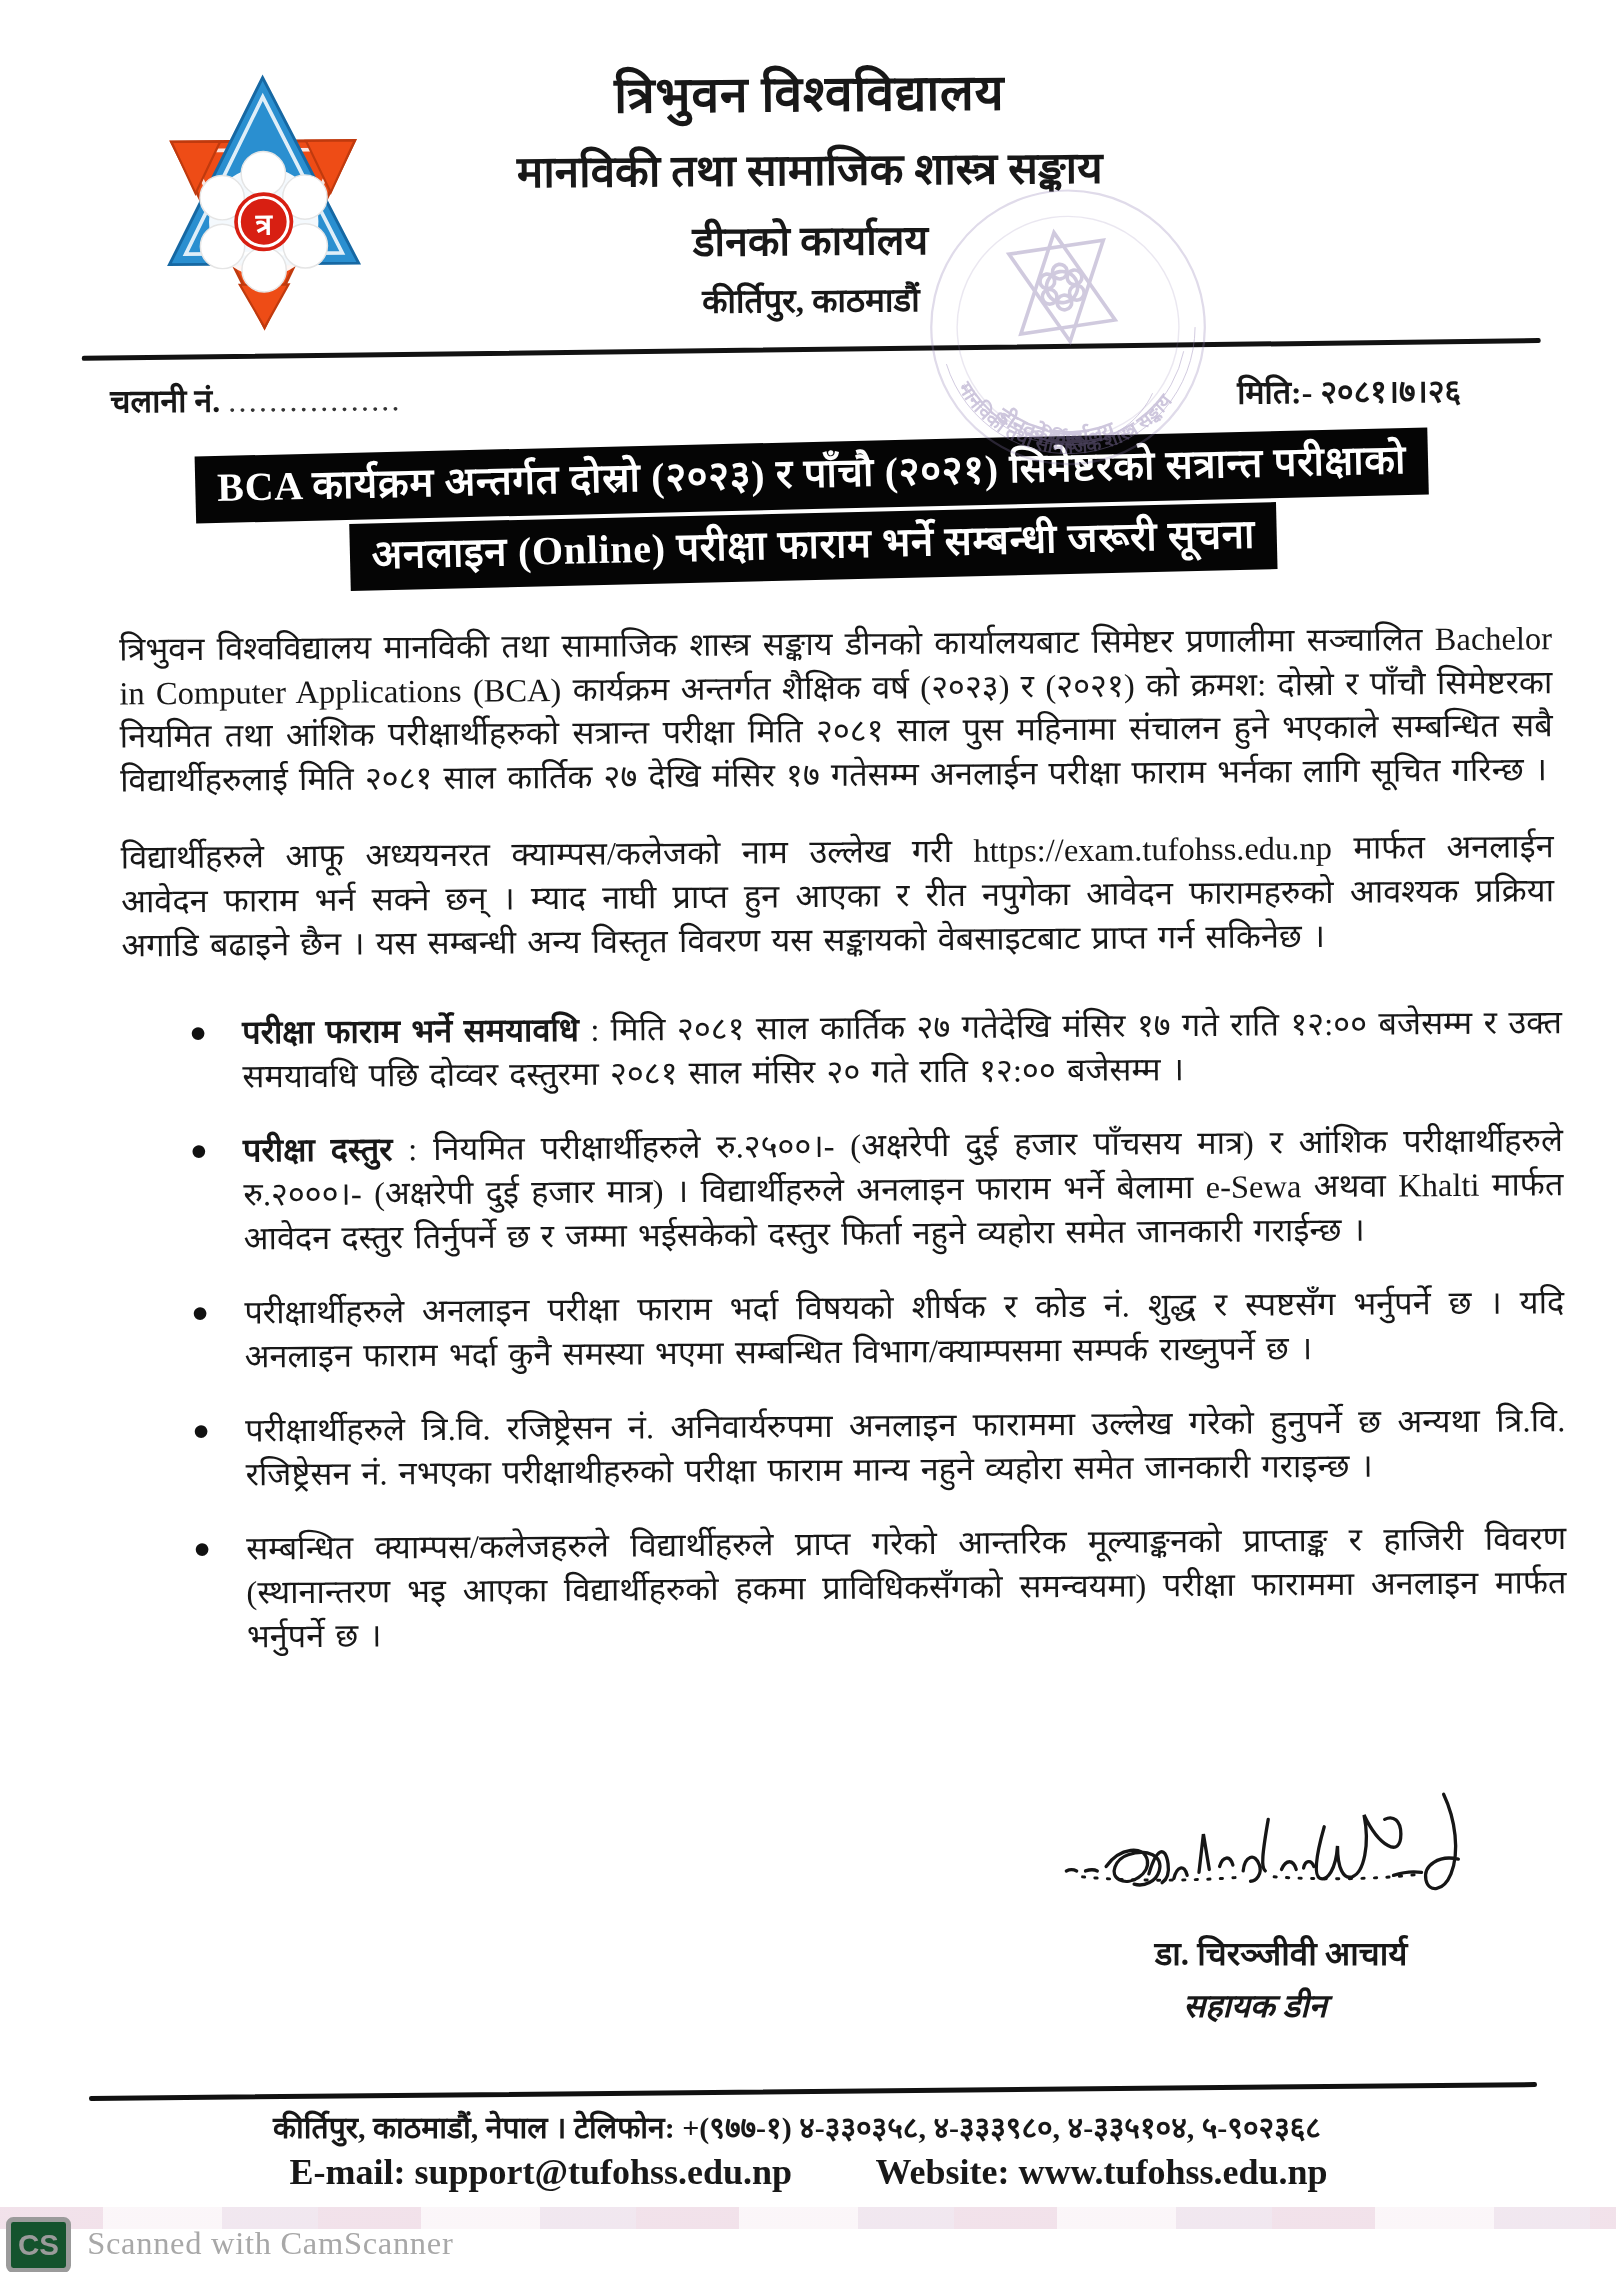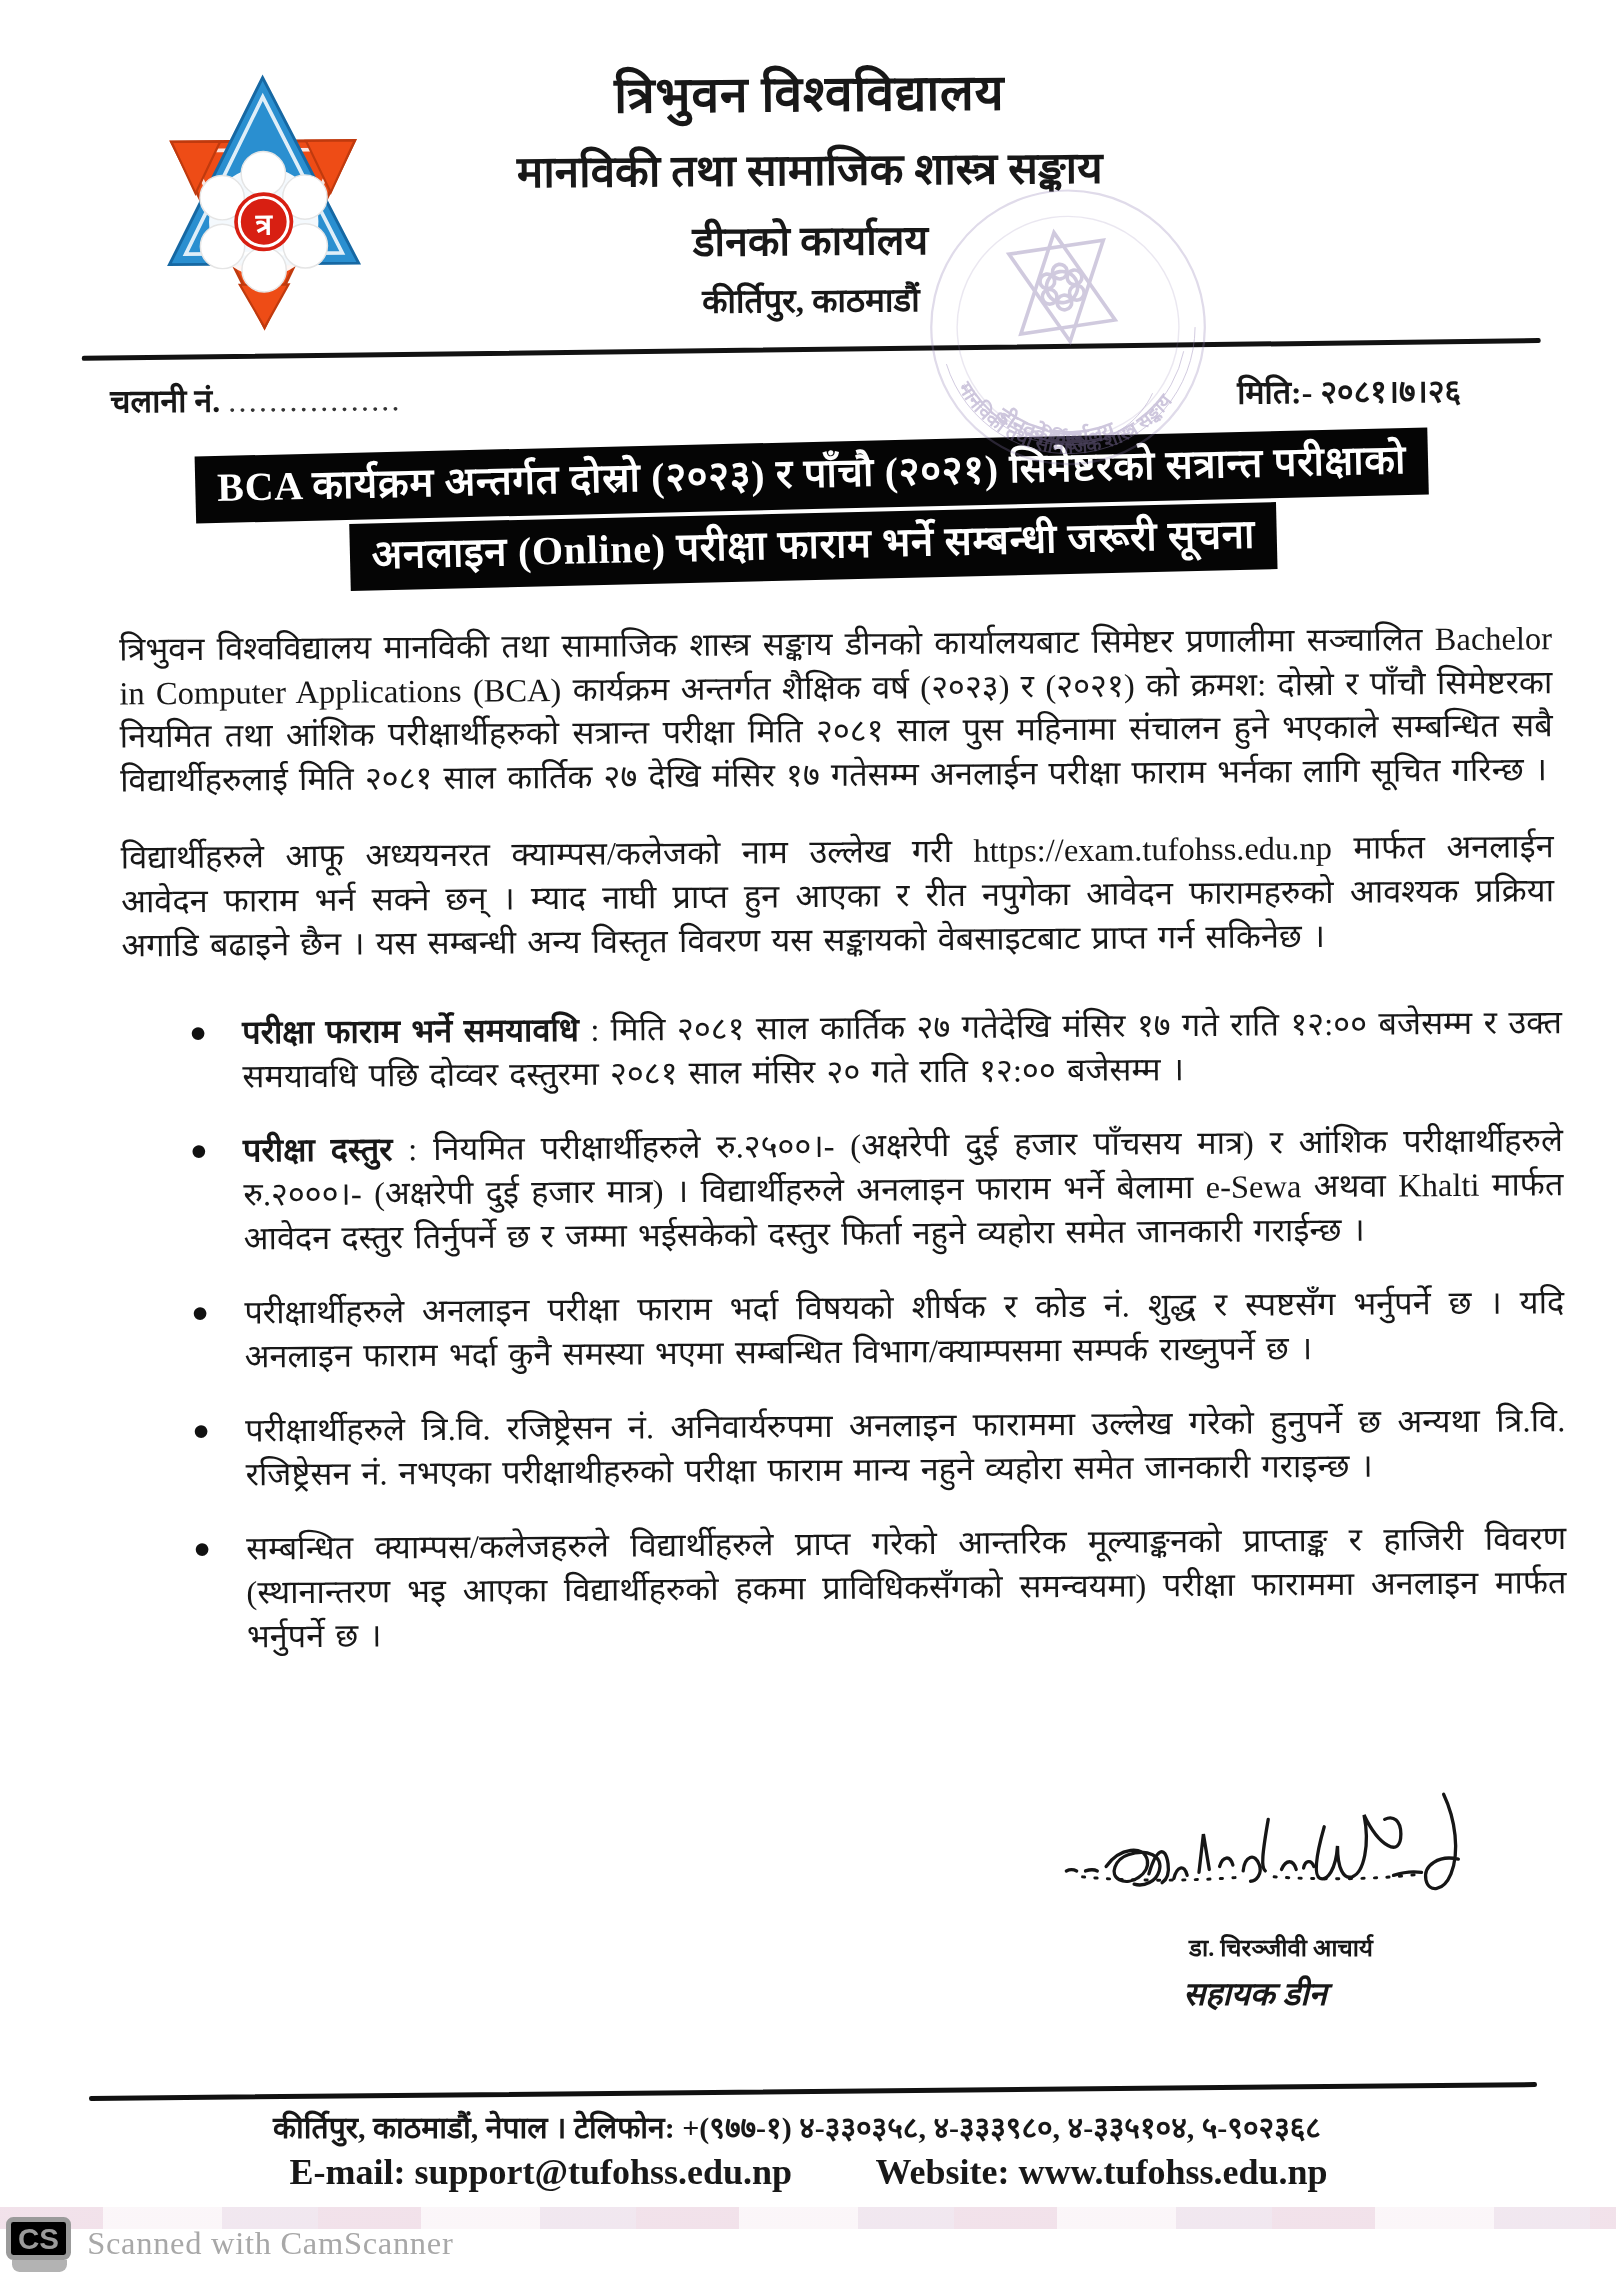--- a/index.html
+++ b/index.html
@@ -49,36 +49,36 @@
 
   .bullets { list-style:none; margin:44px 63px 0 181px; }
   .bullets li { display:flex; margin-bottom:29.5px; }
   .bullets .marker { width:53px; flex:0 0 53px; font-size:29.5px; line-height:1.45; color:#111; }
   .bullets .b-body { font-size:32.5px; line-height:1.36; text-align:justify; word-spacing:3px; }
   .b-lead { font-weight:700; }
 
   
   .sig-block { position:absolute; right:107px; top:1784px; width:458px; text-align:center; z-index:3; }
   .sig-scribble { width:443px; height:140px; }
-  .sig-name { font-size:24px; font-weight:700; margin-top:1.5px; }
+  .sig-name { font-size:33px; font-weight:700; margin-top:1.5px; }
   .sig-role { font-size:32.5px; font-weight:700; margin-top:7.4px; margin-right:52px;font-style:italic; }
 
   
   .footer-rule { position:absolute; left:89px; top:2089px; width:1448px; height:5.2px; background:#111; border-radius:2.2px; transform:rotate(-0.55deg); }
   .footer-line1 { position:absolute; left:16px; top:2106px; width:1562px; text-align:center; font-size:30px; font-weight:700; }
   .footer-line2 { position:absolute; left:0; top:2151px; width:1617px; text-align:center; font-size:36px; font-weight:700; }
   .footer-line2 .gap { display:inline-block; width:66px; }
 
   .scan-streak { position:absolute; left:0; top:2207px; width:1617px; height:22px;
     background:repeating-linear-gradient(90deg, rgba(214,164,191,.32) 0 103px, rgba(238,216,228,.22) 103px 222px, rgba(205,170,200,.28) 222px 318px);
   }
   .camscanner { position:absolute; left:5.9px; top:2217px; display:flex; align-items:center; gap:13.3px; color:#a0a0a0; }
   .cs-badge { position:relative; width:68px; height:53px; }
-  .cs-box { width:65px; height:43px; border:5.2px solid #9b9b9b; border-radius:7.4px; display:flex; align-items:center; justify-content:center;
-    font-family:"Liberation Sans","DejaVu Sans",sans-serif; font-weight:700; font-size:29.5px; color:#9b9b9b; background:#000000; }
+  .cs-box { width:65px; height:56px; border:5.2px solid #9b9b9b; border-radius:7.4px; display:flex; align-items:center; justify-content:center;
+    font-family:"Liberation Sans","DejaVu Sans",sans-serif; font-weight:700; font-size:29.5px; color:#9b9b9b; background:#14532d; }
   .cs-tab { width:55px; height:11.8px; background:#b3b3b3; border-radius:0 0 7.4px 7.4px; margin:0 auto; }
   .cs-text { font-family:Liberation Serif, serif; font-size:32.5px; font-weight:400; color:#a8a8a8; letter-spacing:0.7px; }
 </style>
 </head>
 <body>
 
 <div class="page">
   <div class="doc">
 
     <div class="header">

